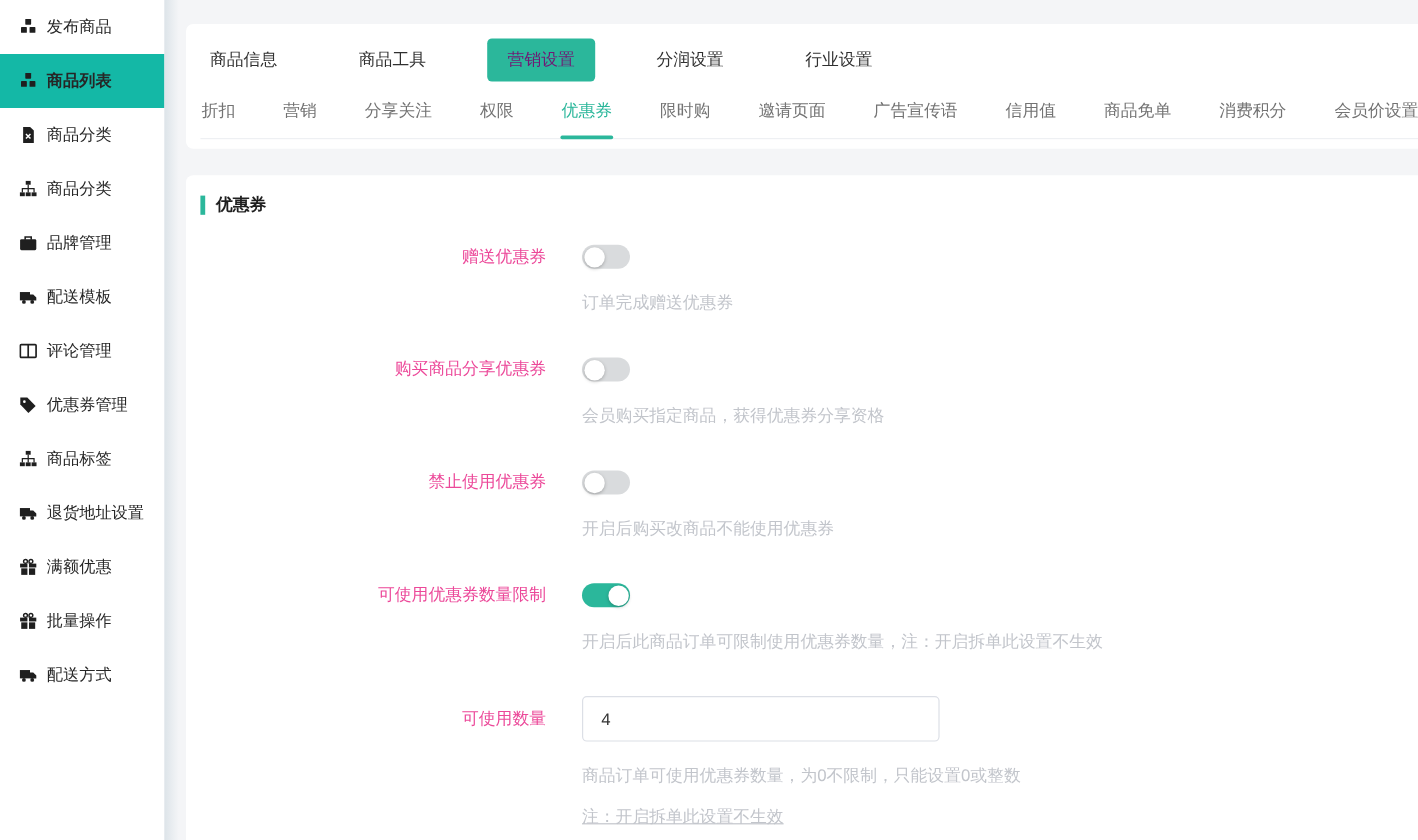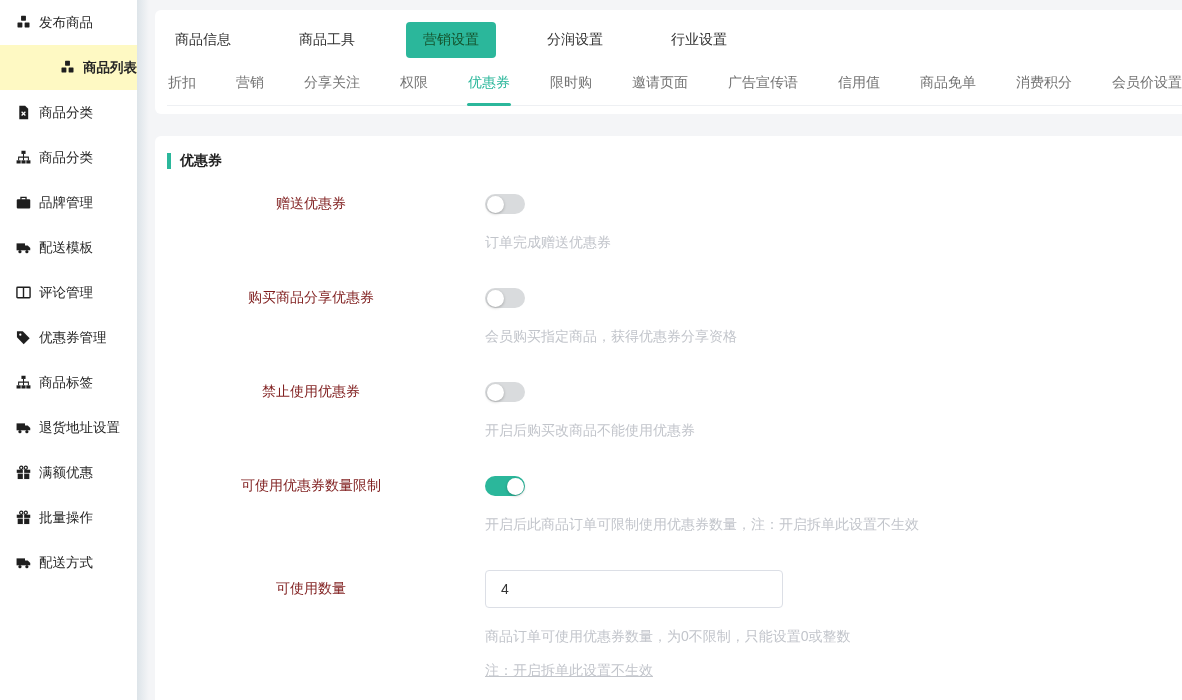--- a/index.html
+++ b/index.html
@@ -5,47 +5,47 @@
   * { margin:0; padding:0; box-sizing:border-box; }
   html,body { width:1182px; height:700px; }
   body {
     font-family:"Liberation Sans","DejaVu Sans",sans-serif;
     background:#f4f5f7; overflow:hidden; font-size:14px; color:#333;
     display:flex;
   }
   
   .sidebar { width:137px; height:700px; background:#fff; flex:none; }
   .side-item { display:flex; align-items:center; height:45px; padding-left:15px; cursor:pointer; color:#262626; }
-  .side-item.active { background:#fef9c3; font-weight:bold;justify-content:flex-end; }
+  .side-item.active { background:#14b8a6; font-weight:bold; }
   .side-item .icon { width:16px; height:16px; flex:none; margin-right:8px; display:flex; align-items:center; justify-content:center; color:#1f1f1f; }
   .side-item .icon svg { width:15px; height:15px; }
   .side-item .label { font-size:13.5px; white-space:nowrap; }
   .sidebar-shadow { width:12px; height:700px; flex:none;
     background:linear-gradient(to right,#dde4e9,#f4f5f7); }
   
-  main { flex:1; min-width:0; padding:10px 0 0 6px; }
+  main { flex:1; min-width:0; padding:20px 0 0 6px; }
   .card { background:#fff; border-radius:6px; margin-right:-8px; }
   .tabs-card { padding:10px 0 8px 20px; }
   .tabs-row1 { display:flex; align-items:center; height:40px; }
   .tab1 { margin-right:68px; color:#303030; cursor:pointer; white-space:nowrap; }
-  .tab1.active { background:var(--accent); color:#14532d; border-radius:4px;
+  .tab1.active { background:var(--accent); color:#701a75; border-radius:4px;
     padding:9px 17px; margin-left:-17px; margin-right:51px;font-family:Liberation Serif, serif; }
   .tabs-row2 { display:flex; margin-left:-8px; margin-top:4px; border-bottom:1px solid #eef0f3; }
   .tab2 { margin-right:38px; padding:10px 1px 13px; color:#737373; cursor:pointer; position:relative; white-space:nowrap; }
   .tab2.active { color:var(--accent); }
   .tab2.active::after { content:""; position:absolute; left:0; right:0; bottom:-1px; height:3px;
     background:var(--accent); border-radius:1.5px; }
   
   .form-card { margin-top:22px; padding:16px 20px 30px 12px; min-height:540px; }
   .section-header { display:flex; align-items:center; margin-bottom:24px; }
   .section-bar { width:4px; height:16px; background:var(--accent); margin-right:9px; flex:none; }
   .section-title { font-weight:bold; font-size:14px; color:#1f1f1f; }
   .form-row { margin-bottom:36px; }
   .row-main { display:flex; align-items:center; }
-  .row-label { width:288px; flex:none; text-align:center; color:#7f1d1d; }
+  .row-label { width:288px; flex:none; text-align:right; color:#ec4899; }
   .row-control { margin-left:30px; }
   .help { margin-left:318px; margin-top:20px; color:#c2c5cb; }
   .help + .help { margin-top:16px;text-decoration:underline; }
   
   .toggle { width:40px; height:20px; border-radius:10px; background:#d9dbdd; position:relative; cursor:pointer; }
   .toggle .knob { position:absolute; top:1.5px; left:1.5px; width:17px; height:17px; border-radius:50%;
     background:#fff; box-shadow:0 1px 3px rgba(0,0,0,.25); }
   .toggle.on { background:var(--accent); }
   .toggle.on .knob { left:auto; right:1.5px; }
   

